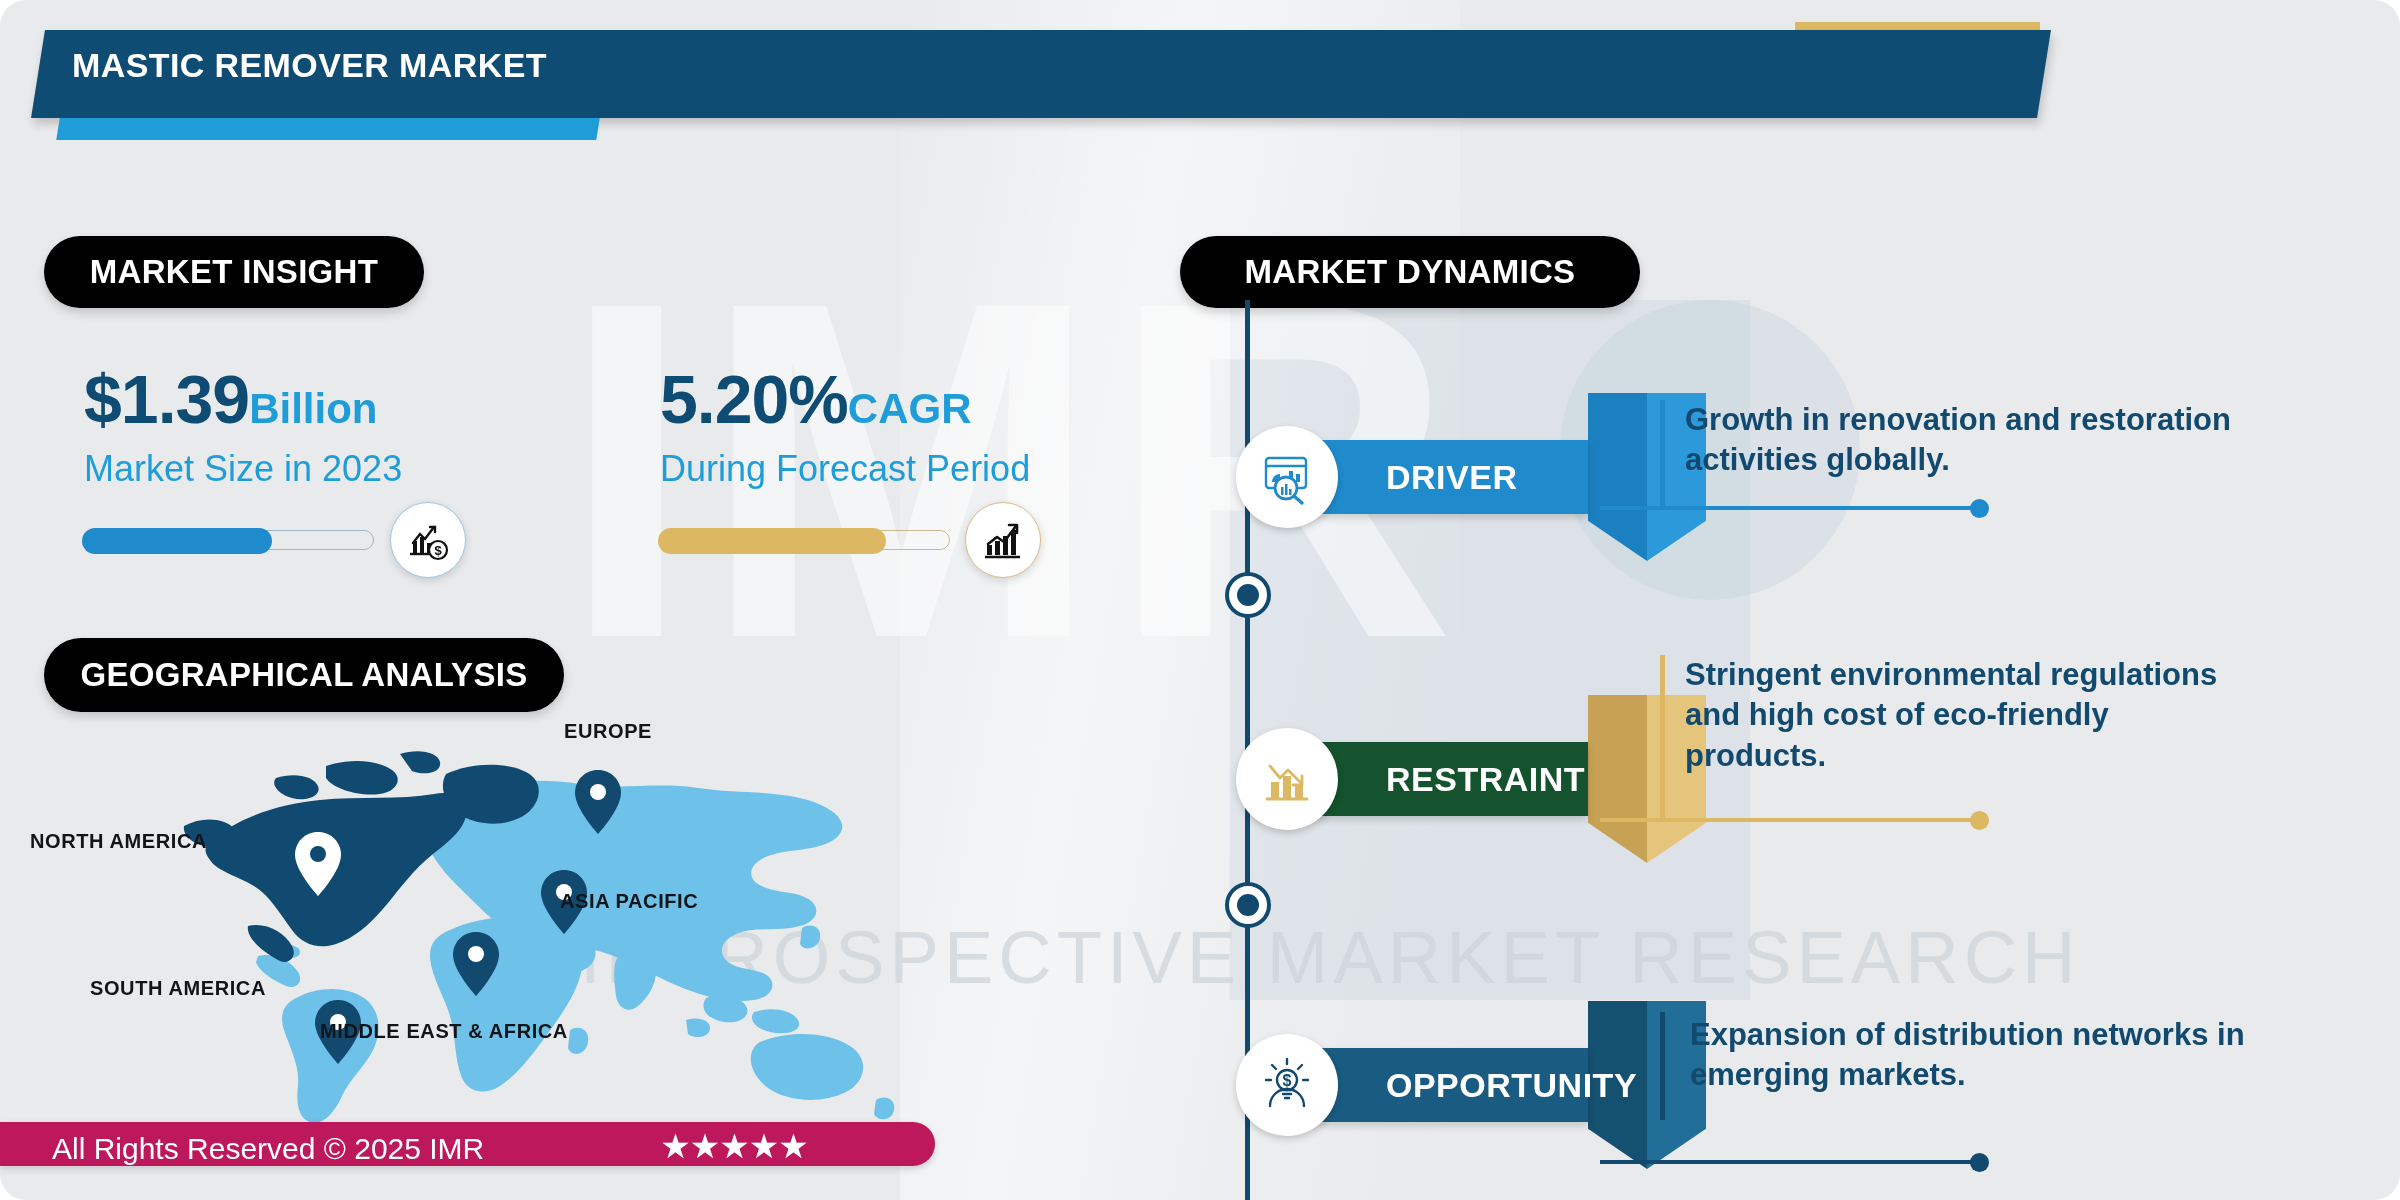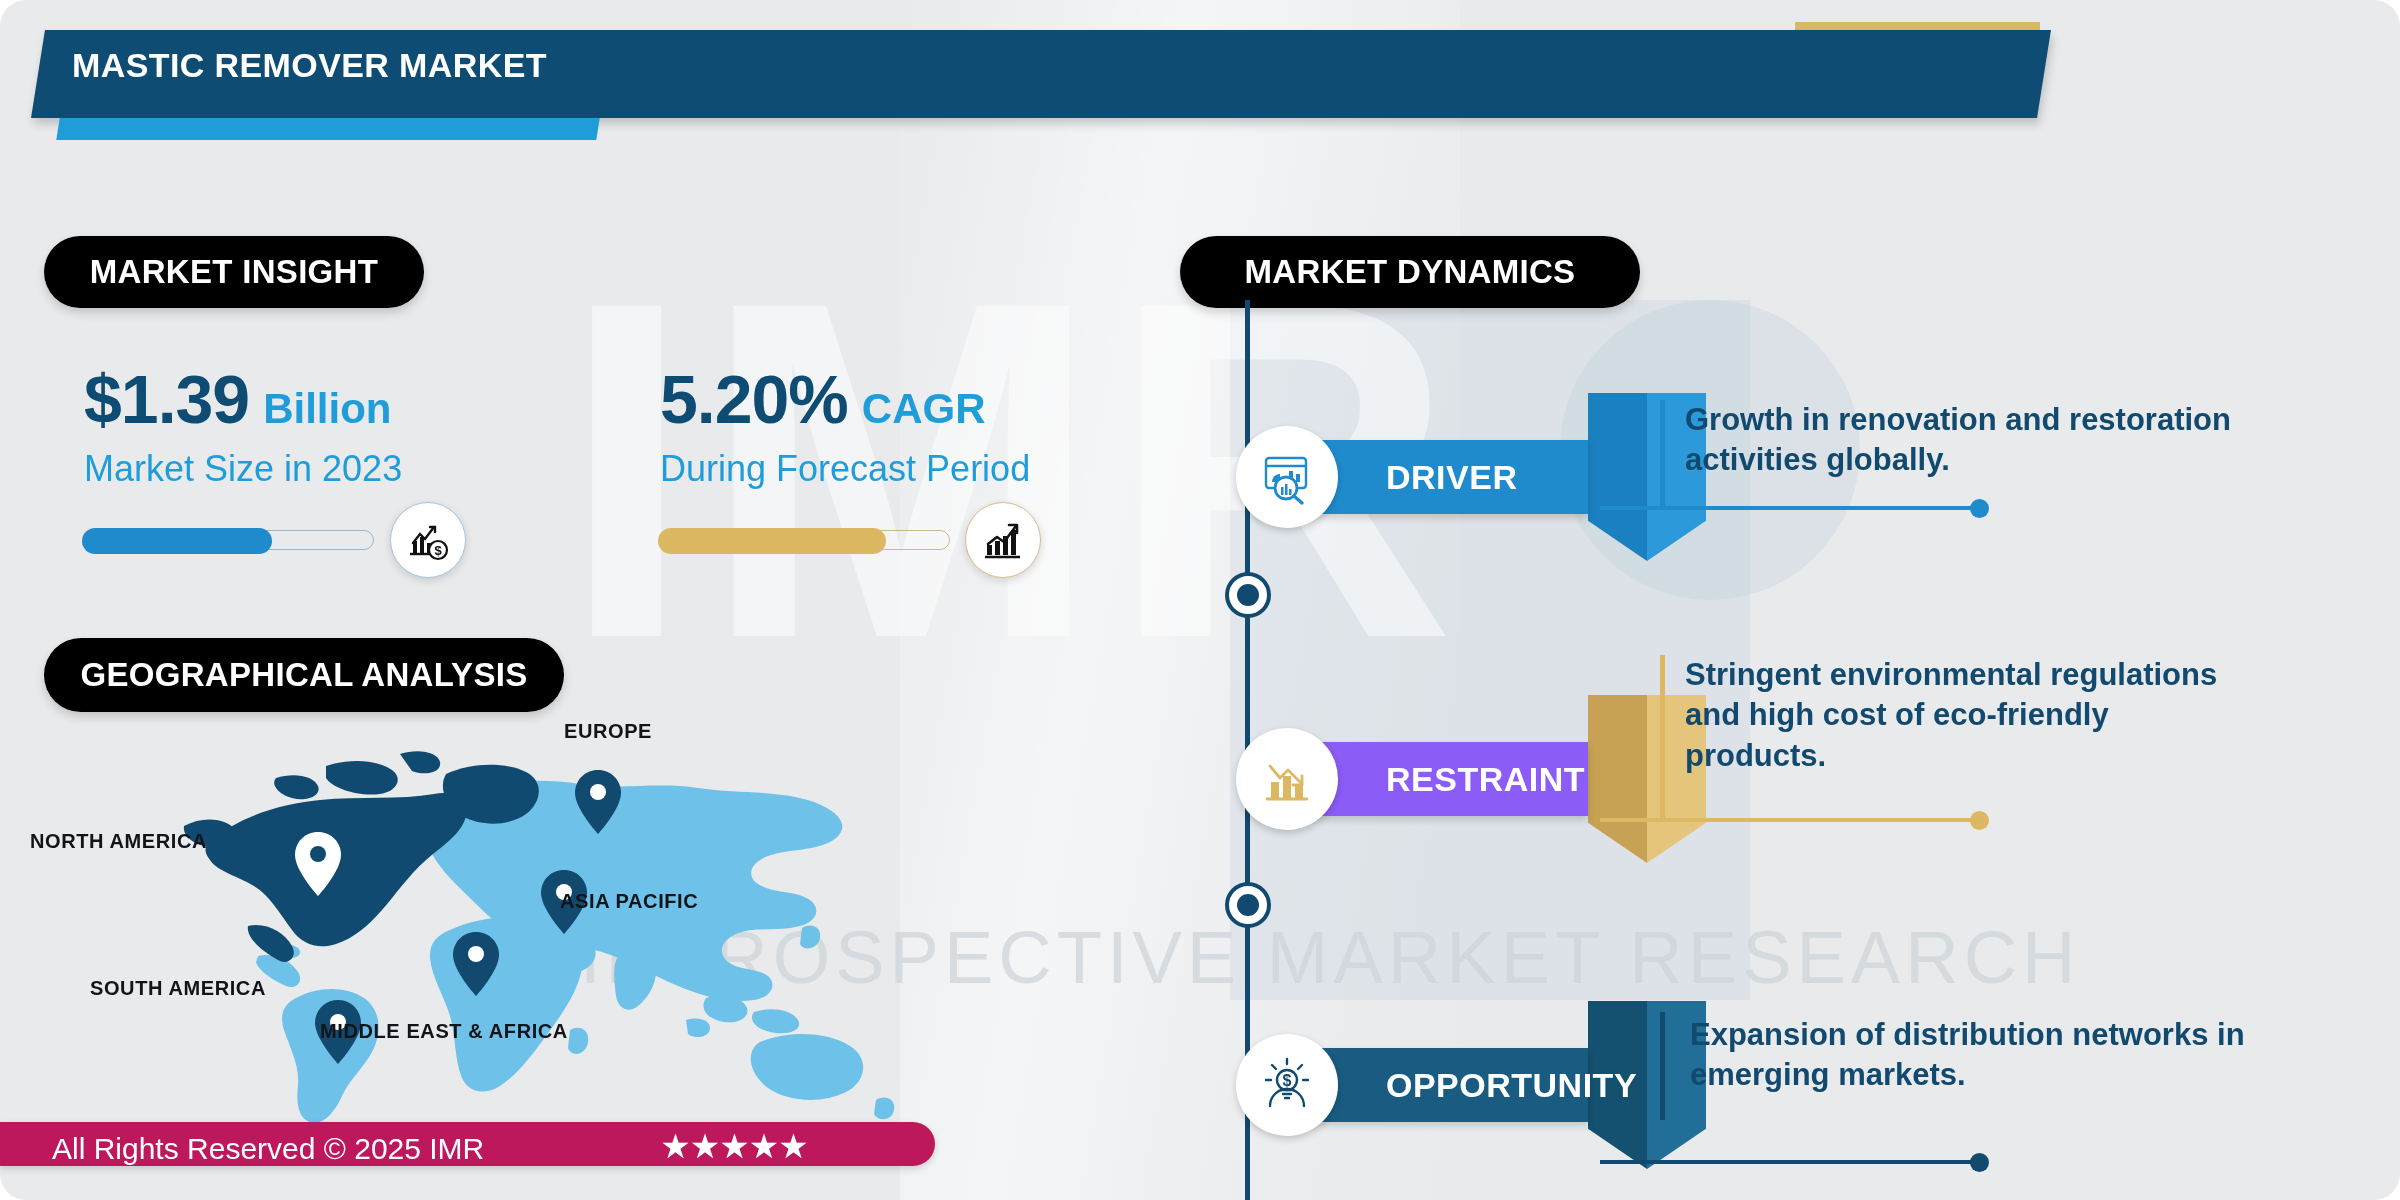--- a/index.html
+++ b/index.html
@@ -95,21 +95,21 @@
 
   
   .stat { position:absolute; }
   #stat-size { left:84px;  top:360px; }
   #stat-cagr { left:660px; top:360px; }
   .stat-row { display:flex; align-items:baseline; white-space:nowrap; }
   .stat-big {
     font-size:68px; font-weight:bold; color:#0f4c74; letter-spacing:-1px;
   }
   .stat-unit {
-    font-size:42px; font-weight:600; color:#1f9dd9; margin-left:14px;
+    font-size:42px; font-weight:600; color:#1f9dd9; 
   }
   .stat-sub {
     font-size:36px; color:#1f9dd9; margin-top:10px; white-space:nowrap;
   }
   .track {
     position:absolute; height:20px; border-radius:12px;
     border:1px solid rgba(120,150,175,.65);
     background:transparent;
   }
   .track.blue { left:84px;  top:530px; width:290px; }
@@ -178,21 +178,21 @@
   .rib-fold { position:absolute; top:-47px; width:118px; height:168px; }
   .fold-l, .fold-r { position:absolute; top:0; width:59px; height:168px; }
 
   #rib-driver     { left:1258px; top:440px; width:330px; }
   #rib-driver .rib-bar     { width:330px; background:#1f8bcd; }
   #rib-driver .rib-fold    { left:330px; }
   #rib-driver .fold-l      { left:0;  background:#1a80c0; clip-path:polygon(0 0,100% 0,100% 100%,0 76%); }
   #rib-driver .fold-r      { left:59px;background:#2c9ada; clip-path:polygon(0 0,100% 0,100% 76%,0 100%); }
 
   #rib-restraint  { left:1258px; top:742px; width:330px; }
-  #rib-restraint .rib-bar  { width:330px; background:#8b5cf6; }
+  #rib-restraint .rib-bar  { width:330px; background:#14532d; }
   #rib-restraint .rib-fold { left:330px; }
   #rib-restraint .fold-l   { left:0;  background:#c7a254; clip-path:polygon(0 0,100% 0,100% 100%,0 76%); }
   #rib-restraint .fold-r   { left:59px;background:#e5c57c; clip-path:polygon(0 0,100% 0,100% 76%,0 100%); }
 
   #rib-opportunity{ left:1258px; top:1048px; width:330px; }
   #rib-opportunity .rib-bar  { width:330px; background:#1a5b82; }
   #rib-opportunity .rib-fold { left:330px; }
   #rib-opportunity .fold-l   { left:0;  background:#14506f; clip-path:polygon(0 0,100% 0,100% 100%,0 76%); }
   #rib-opportunity .fold-r   { left:59px;background:#216e99; clip-path:polygon(0 0,100% 0,100% 76%,0 100%); }
 

